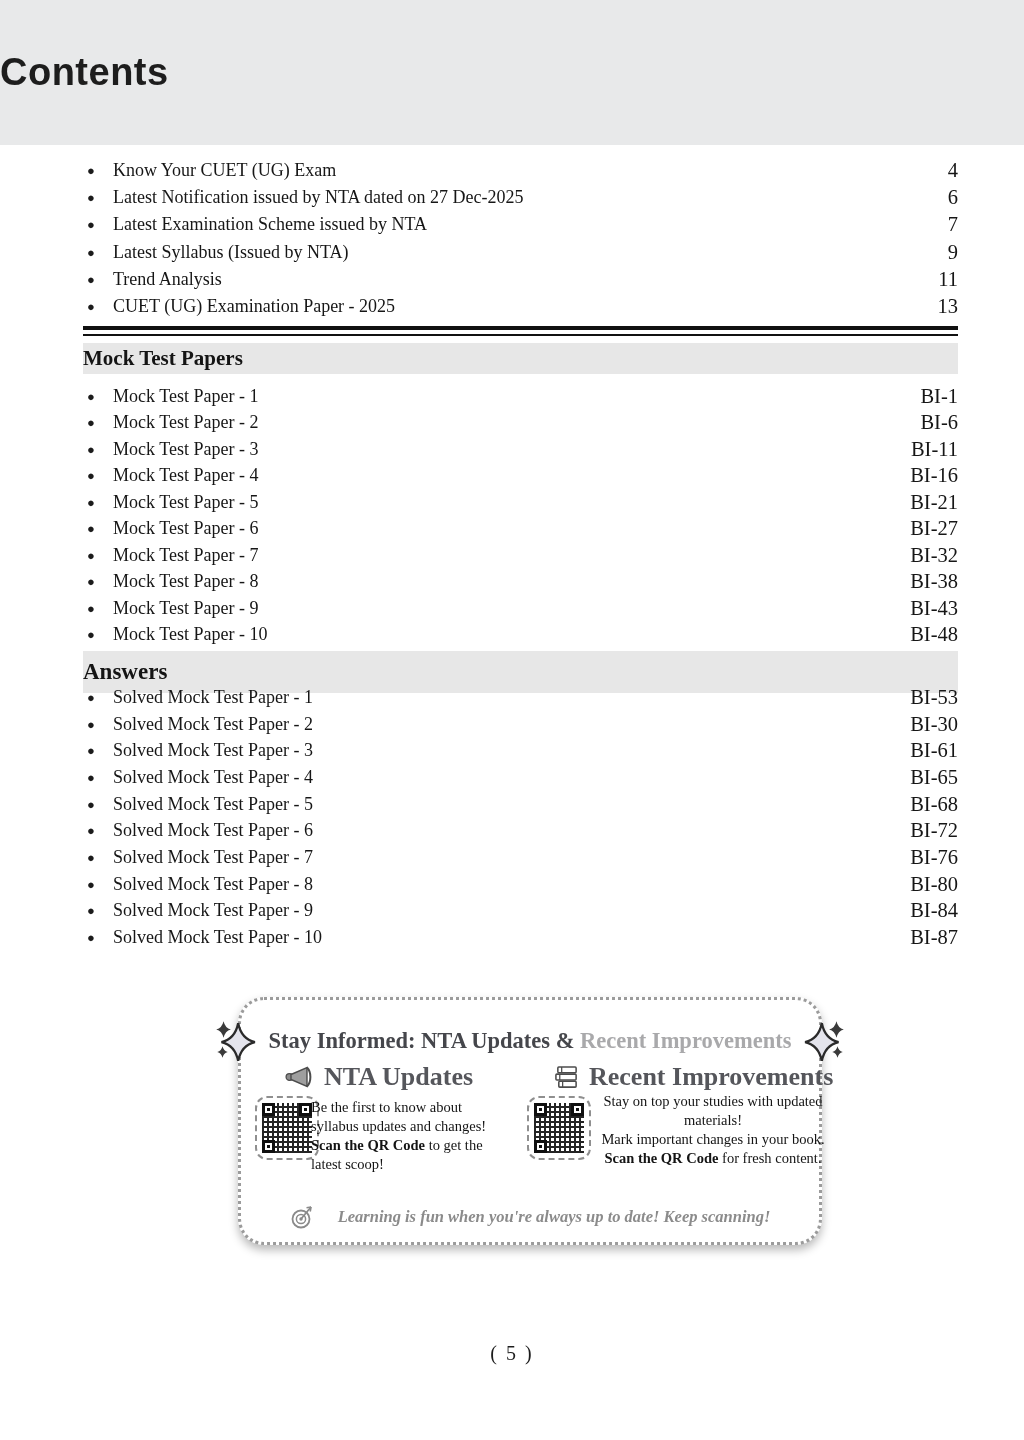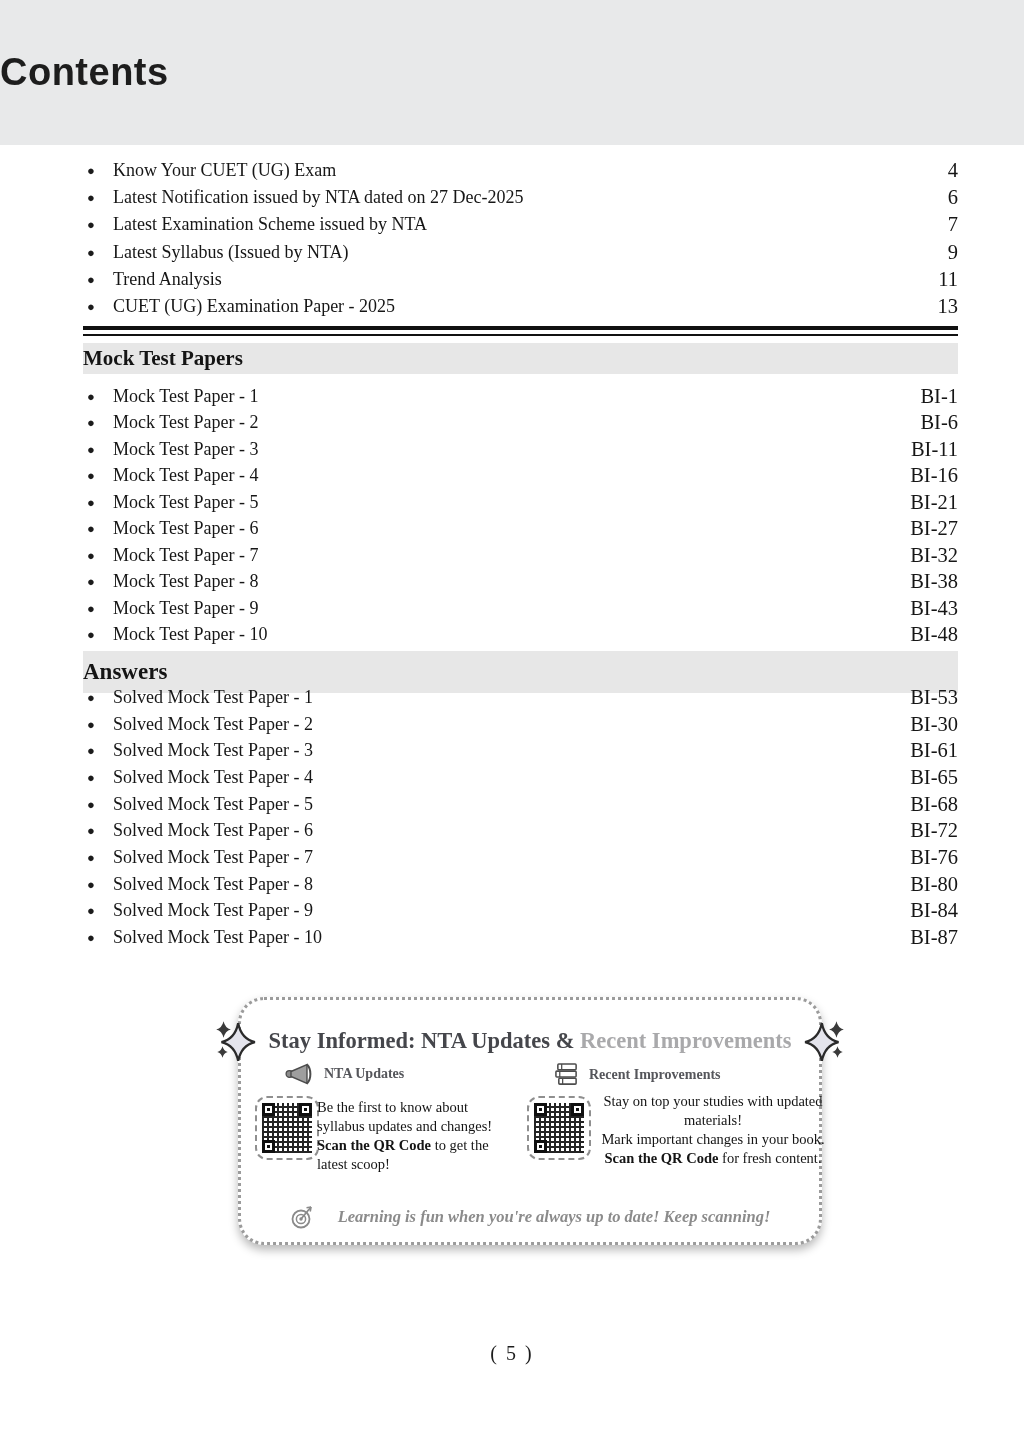--- a/index.html
+++ b/index.html
@@ -39,36 +39,36 @@
   
   .infobox{position:absolute;left:222px;top:997px;width:584px;height:248px;box-sizing:border-box;
         border:3px dotted #9b9b9b;border-radius:26px;background:#fff;
         box-shadow:0 5px 10px rgba(0,0,0,.28);margin-left:16px;}
   .ib-title{position:absolute;top:18px;left:0;width:100%;display:flex;align-items:center;
         justify-content:center;gap:12px;}
   .ib-title .tgroup{font-weight:bold;font-size:22.5px;white-space:nowrap;}
   .t-dark{color:#45464b;}
   .t-light{color:#a9a9ab;}
   .ib-head{position:absolute;display:flex;align-items:center;gap:9px;
-        font-weight:bold;font-size:14px;color:#55565b;white-space:nowrap;}
+        font-weight:bold;font-size:26px;color:#55565b;white-space:nowrap;}
   #head-left{left:44px;top:62px;}
   #head-right{left:312px;top:62px;}
   .qr{position:absolute;width:64px;height:64px;border:2px dashed #8f8f8f;border-radius:12px;
         padding:5px;box-sizing:border-box;background:#fff;}
   #qr-left{left:14px;top:96px;}
   #qr-right{left:286px;top:96px;}
   .qr-pat{position:relative;width:100%;height:100%;
         background:
           repeating-linear-gradient(0deg,#242424 0 2px,transparent 2px 5px),
           repeating-linear-gradient(90deg,#242424 0 2px,transparent 2px 5px);}
   .fp{position:absolute;width:13px;height:13px;border:3px solid #101010;background:#fff;box-sizing:border-box;}
   .fp::after{content:"";position:absolute;left:2px;top:2px;width:3px;height:3px;background:#101010;}
   .fp.tl{left:0;top:0;} .fp.tr{right:0;top:0;} .fp.bl{left:0;bottom:0;}
   .ib-text{position:absolute;font-size:14.5px;line-height:1.3;white-space:pre-line;color:#141414;}
-  #text-left{left:76px;top:98px;width:188px;}
+  #text-left{left:70px;top:98px;width:188px;}
   #text-right{left:358px;top:92px;width:228px;text-align:center;}
   .ib-foot{position:absolute;left:0;bottom:12px;width:100%;display:flex;align-items:center;
         justify-content:center;gap:22px;color:#8b8b8b;font-style:italic;font-weight:bold;font-size:16.5px;}
 
   .footer-page{position:absolute;left:0;top:1342px;width:100%;text-align:center;
         font-size:20px;letter-spacing:2px;color:#1c1c1c;}
 
   .icon{display:inline-block;flex:0 0 auto;}
 </style>
 </head>

